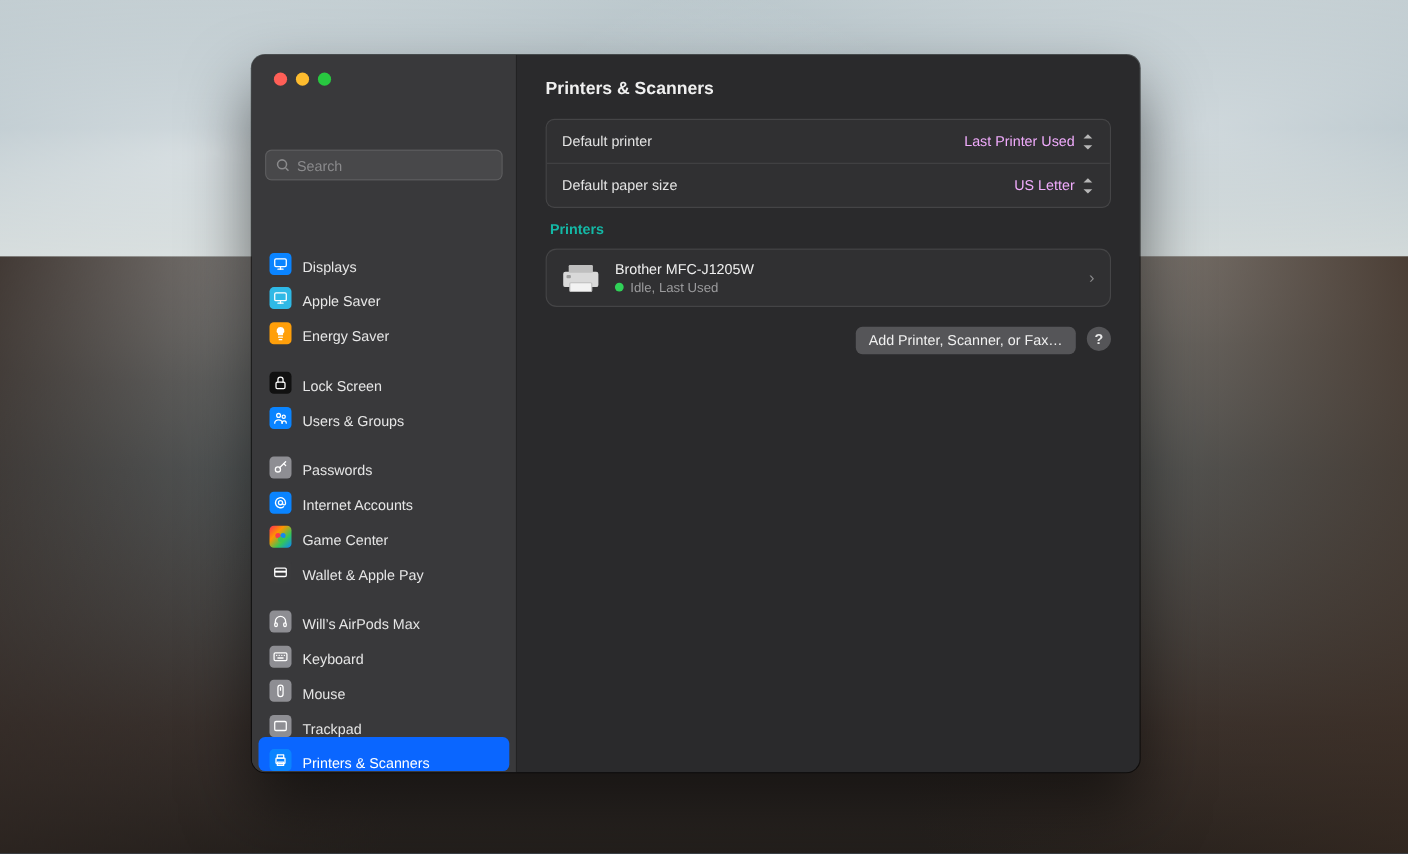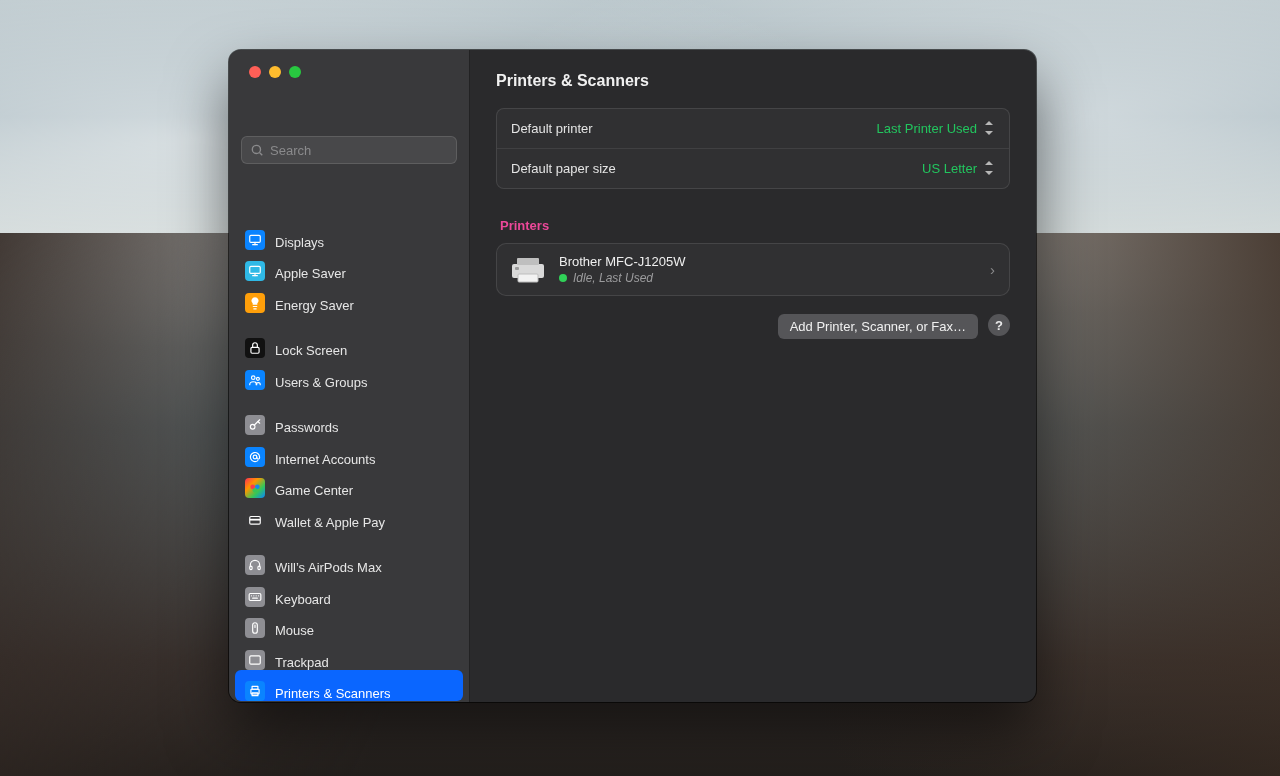--- a/index.html
+++ b/index.html
@@ -133,50 +133,50 @@
     overflow:hidden;
     background: rgba(255,255,255,0.03);
   }
   .settings-row {
     display:flex; align-items:center; justify-content:space-between;
     padding: 12px 14px;
     font-size: 13px;
     color:#e4e4e4;
   }
   .settings-row + .settings-row { border-top:1px solid rgba(255,255,255,0.08); }
-  .settings-row .value { color:#22c55e; display:flex; align-items:flex-start; gap:6px; font-size:13px;}
+  .settings-row .value { color:#f0abfc; display:flex; align-items:flex-end; gap:6px; font-size:13px;}
   .updown{
     width:12px; height:14px; position:relative; opacity:0.85;
   }
   .updown::before,.updown::after{
     content:""; position:absolute; left:2px; width:0;height:0;
     border-left:4px solid transparent; border-right:4px solid transparent;
   }
   .updown::before{ top:0; border-bottom:4px solid #cfcfcf;}
   .updown::after{ bottom:0; border-top:4px solid #cfcfcf;}
 
   .section-label {
-    font-size: 13px; font-weight: 700; color:#ec4899;
-    margin: 29px 4px 10px;
+    font-size: 13px; font-weight: 700; color:#14b8a6;
+    margin: 12px 4px 10px;
   }
 
   .printer-card{
     border:1px solid rgba(255,255,255,0.10);
     border-radius:10px;
     background: rgba(255,255,255,0.03);
     display:flex; align-items:center;
     padding:10px 14px;
     gap:14px;
     cursor:default;
     justify-content:center;
   }
   .printer-svg { width:34px; height:28px; flex:0 0 34px; }
   .printer-info{ flex:1; }
   .printer-name{ font-size:13px; color:#efefef; }
-  .printer-status{ display:flex; align-items:center; gap:6px; font-size:12px; color:#9b9b9d; margin-top:2px;font-style:italic;}
+  .printer-status{ display:flex; align-items:center; gap:6px; font-size:12px; color:#9b9b9d; margin-top:2px;}
   .status-dot{ width:8px;height:8px;border-radius:50%; background:#30d158; }
 
   .chevron{ color:#8a8a8c; font-size:15px; }
 
   .action-row{
     display:flex; justify-content:flex-end; gap:10px;
     margin-top:18px;
   }
   .pill-btn{
     background:#555558;

